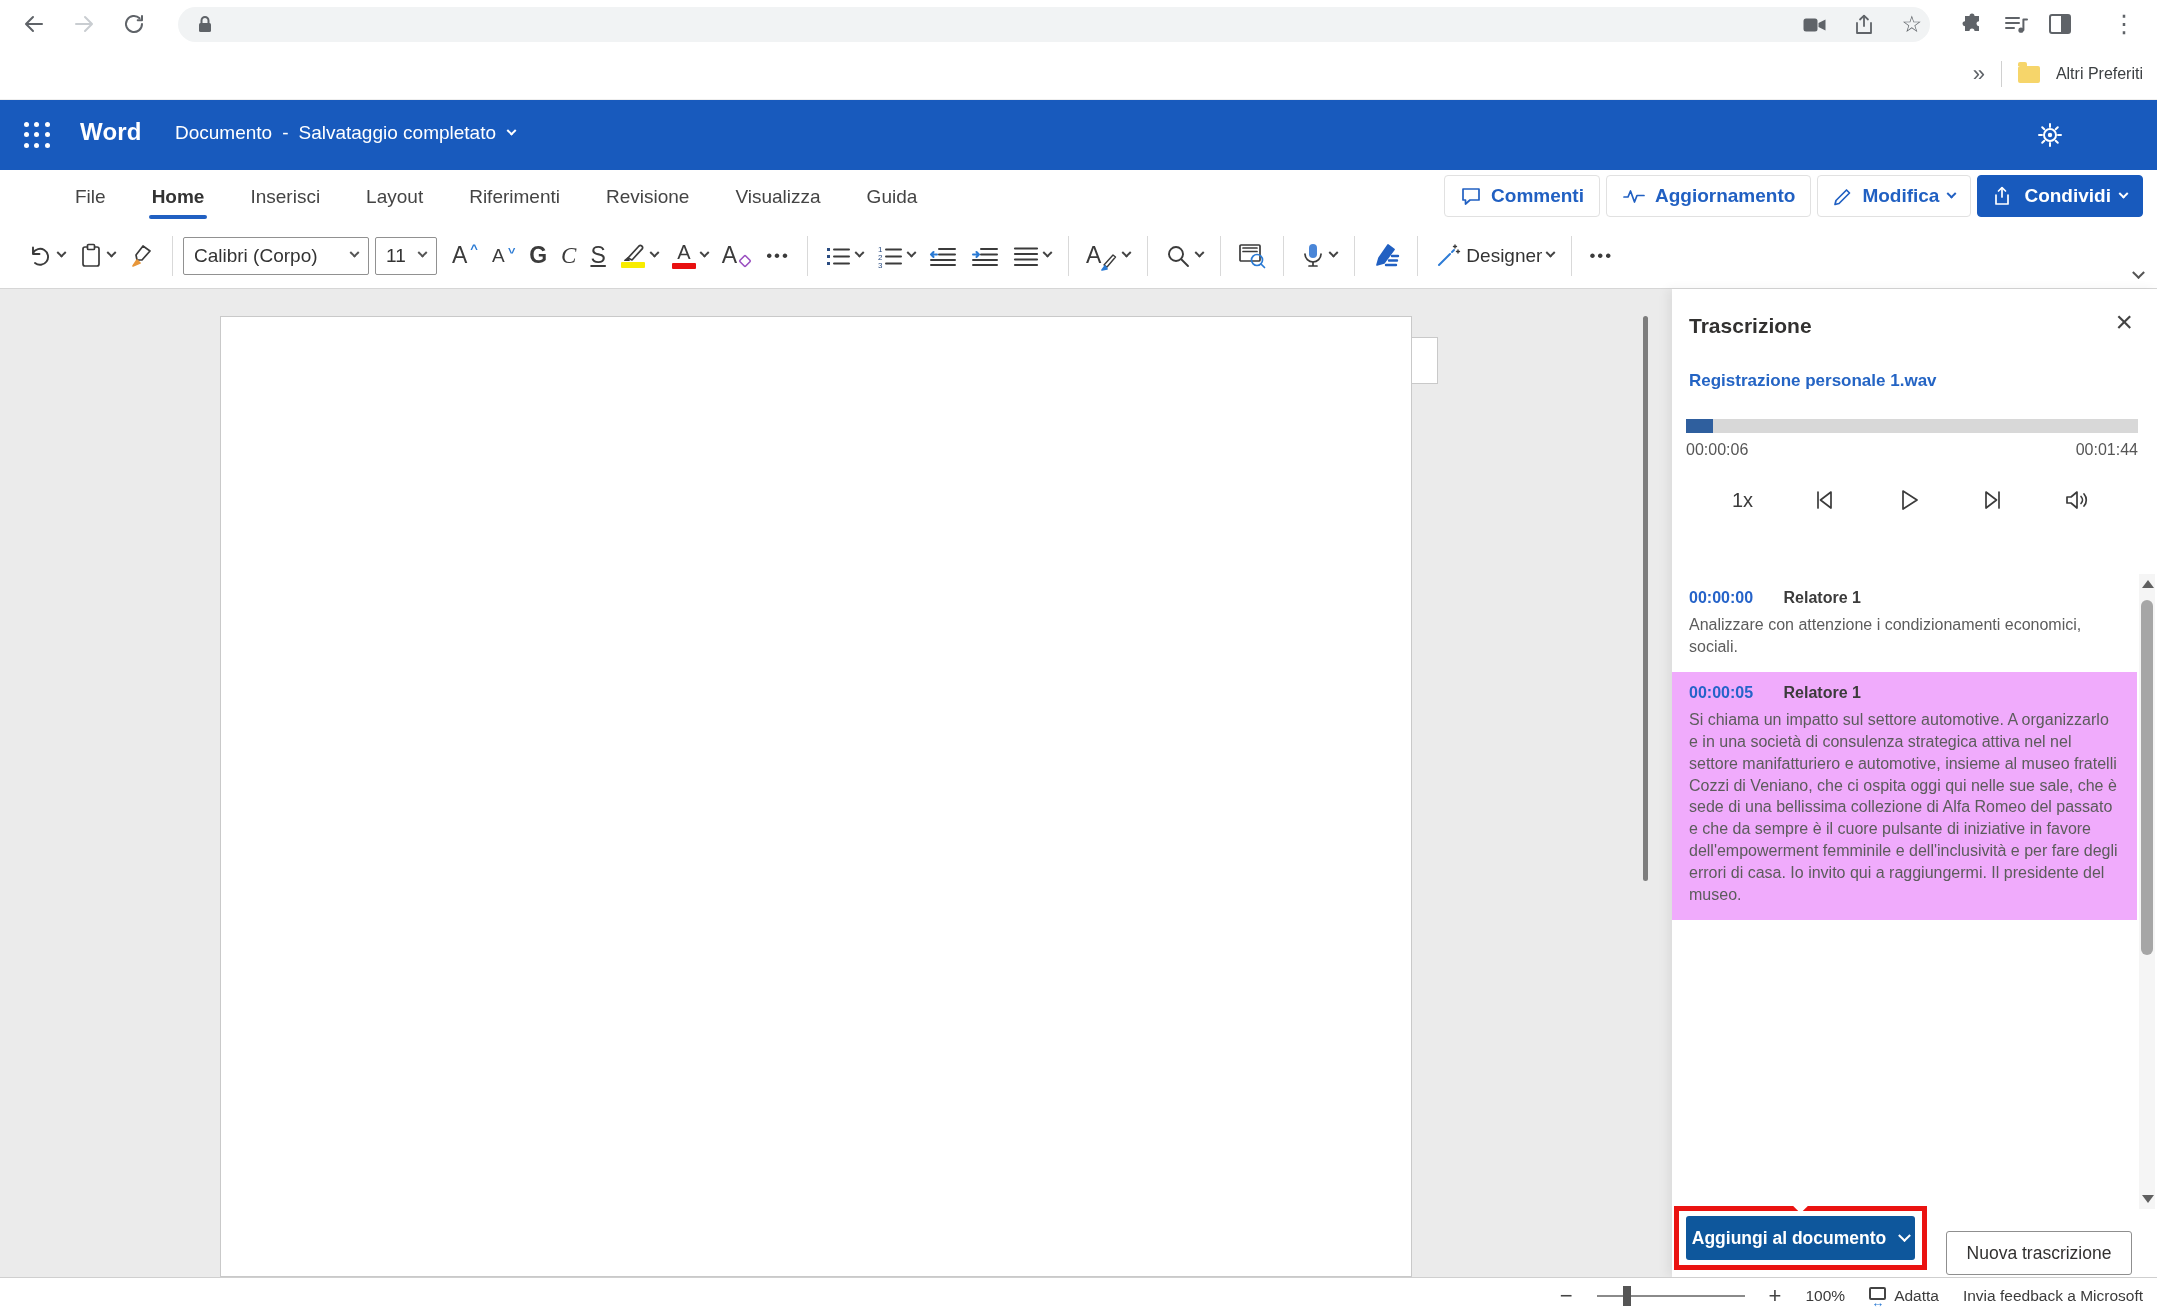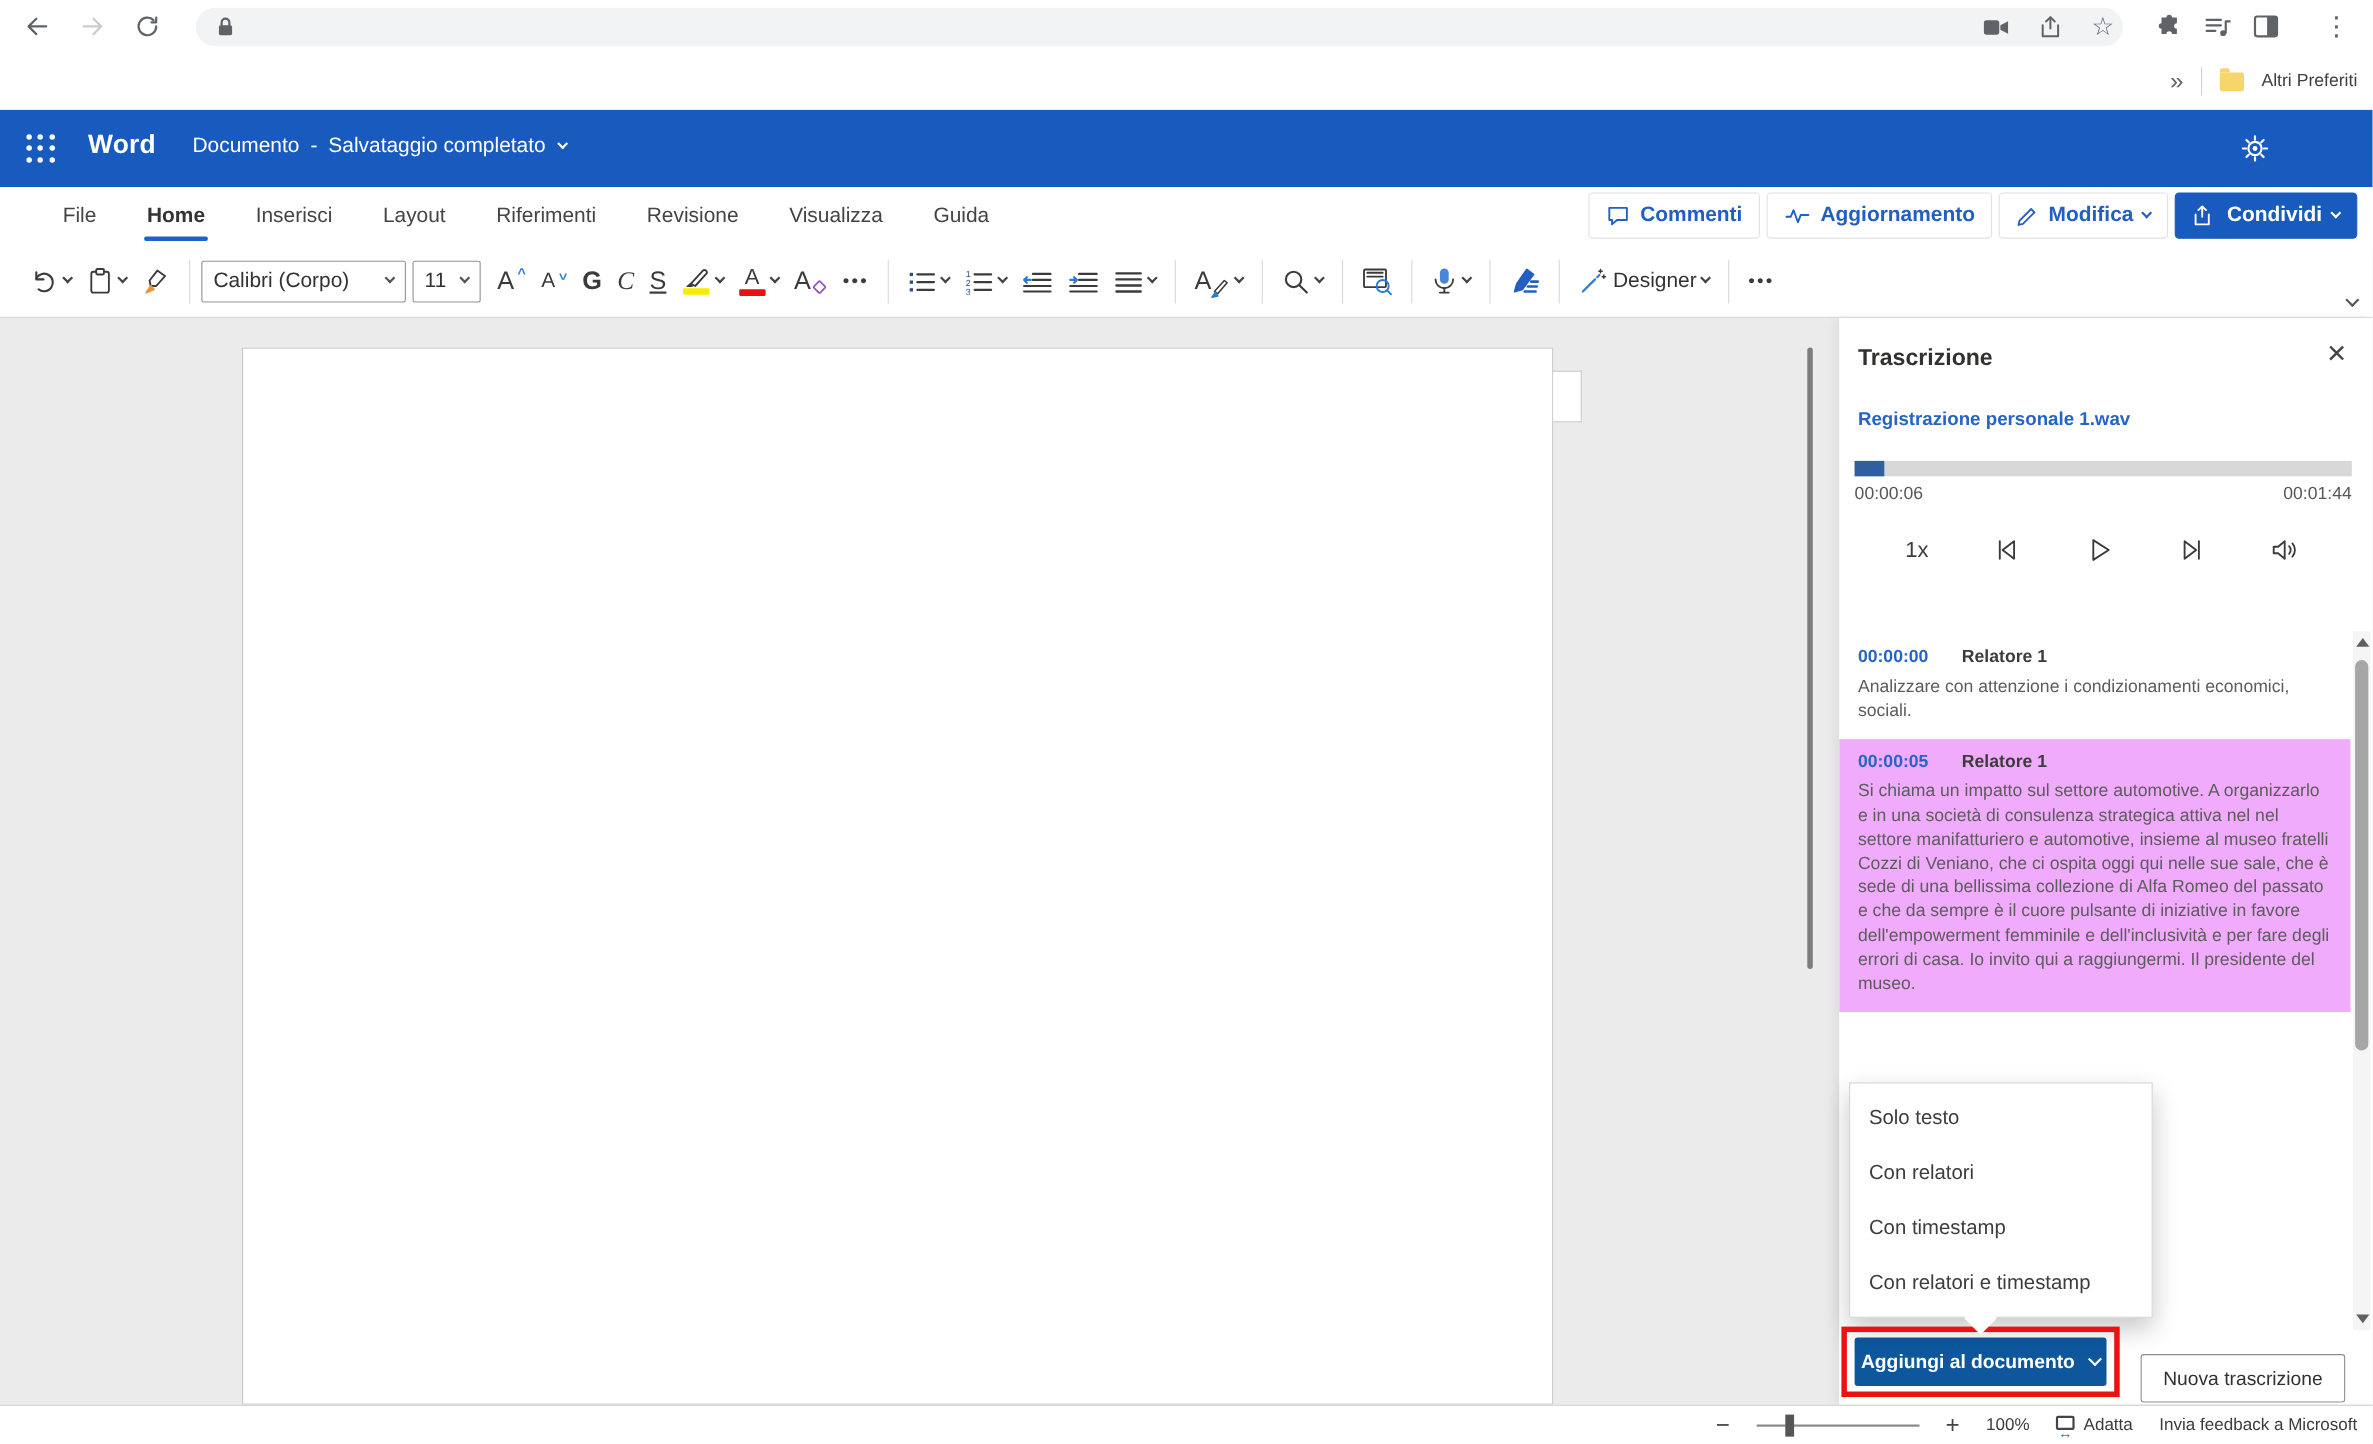--- a/index.html
+++ b/index.html
@@ -30,21 +30,21 @@
   .waffle i { width:5px; height:5px; background:#fff; border-radius:50%; }
   .wapp { position:absolute; left:80px; top:18px; font-size:24px; font-weight:700; letter-spacing:.2px; }
   .wtitle { position:absolute; left:175px; top:22px; font-size:19px; display:flex; align-items:center; gap:10px; }
   .wsearch { position:absolute; left:690px; top:14px; width:702px; height:42px; background:#c6d4ee; border-radius:4px; display:flex; align-items:center; padding:0 14px; color:#1b57ad; }
   .wsearch input { border:0; background:transparent; outline:none; font-size:19px; color:#1b57ad; width:100%; margin-left:12px; font-family:"Liberation Sans",sans-serif; }
   .wsearch input::placeholder { color:#1b57ad; opacity:1; }
   .wgear { position:absolute; left:2035px; top:20px; }
 
   
   .tabsrow { position:absolute; left:0; top:170px; width:2157px; height:53px; background:#fff; }
-  .tabs { display:flex; height:53px; padding-left:34px; }
+  .tabs { display:flex; height:53px; padding-left:34px;margin-left:18px; }
   .tab { position:relative; padding:0 23px; line-height:53px; font-size:19px; color:#444; cursor:default; }
   .tab.active { font-weight:700; color:#333; }
   .tab.active::after { content:""; position:absolute; left:20px; right:20px; bottom:4px; height:4px; background:#2160c2; border-radius:2px; }
   .tabs-right { position:absolute; right:14px; top:5px; display:flex; gap:6px; }
   .tbbtn { height:42px; border:1px solid #e1e1e1; border-radius:4px; background:#fff; color:#2160c2; font-size:19px; font-weight:700; display:flex; align-items:center; gap:9px; padding:0 15px; }
   .tbbtn svg { stroke:#2160c2; }
   .tbbtn.primary { background:#185abd; border-color:#185abd; color:#fff; }
   .tbbtn.primary svg { stroke:#fff; }
 
   
@@ -487,27 +487,20 @@
           <div class="segtext">Si chiama un impatto sul settore automotive. A organizzarlo e in una società di consulenza strategica attiva nel nel settore manifatturiero e automotive, insieme al museo fratelli Cozzi di Veniano, che ci ospita oggi qui nelle sue sale, che è sede di una bellissima collezione di Alfa Romeo del passato e che da sempre è il cuore pulsante di iniziative in favore dell'empowerment femminile e dell'inclusività e per fare degli errori di casa. Io invito qui a raggiungermi. Il presidente del museo.</div>
         </div>
       </div>
 
     <div class="pscroll">
       <span class="parrow up"></span>
       <span class="pthumb"></span>
       <span class="parrow down"></span>
     </div>
 
-    <div class="dropdown">
-
-    <div class="ditem">Solo testo</div>
-        <div class="ditem">Con relatori</div>
-        <div class="ditem">Con timestamp</div>
-        <div class="ditem">Con relatori e timestamp</div>
-      </div>
     <div class="tail"></div>
 
     <div class="redbox"></div>
     <button class="addbtn">
       <span>Aggiungi al documento</span>
       <span class="chev"></span>
     </button>
     <button class="newbtn">
       <span>Nuova trascrizione</span>
     </button>

